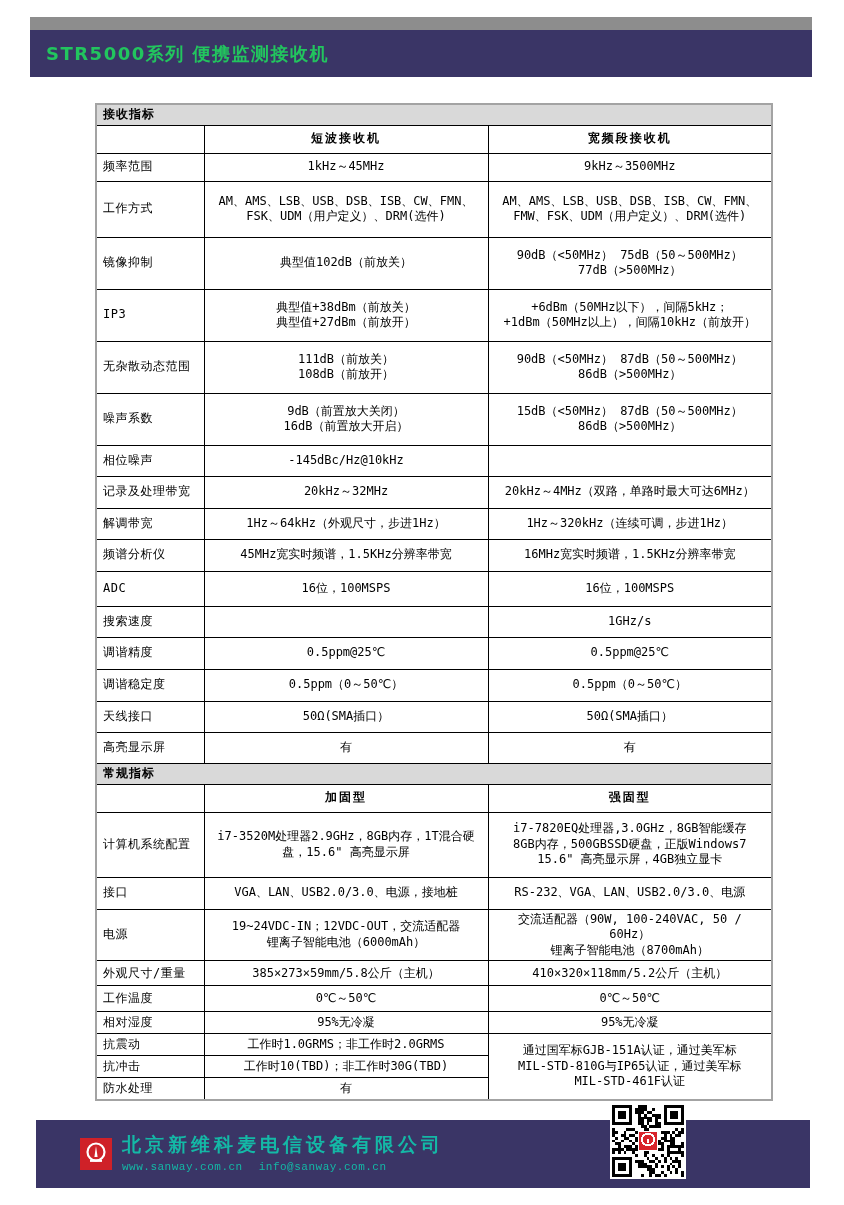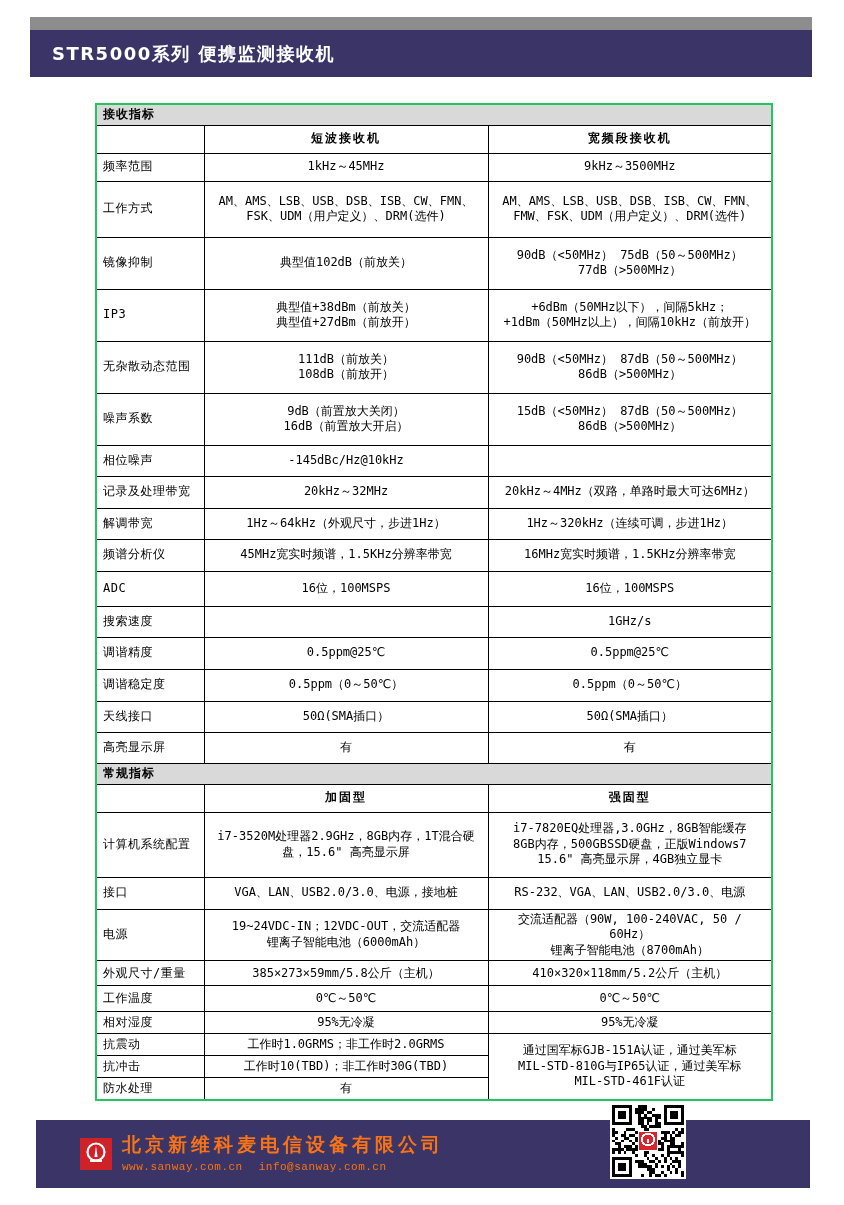--- a/index.html
+++ b/index.html
@@ -1,41 +1,41 @@
 <!DOCTYPE html>
 <html><head>
 <meta charset="utf-8">
 <style>
   html,body{margin:0;padding:0;background:#fff;}
   .page{position:relative;width:844px;height:1205px;background:#ffffff;overflow:hidden;
         font-family:"DejaVu Sans","Liberation Sans",sans-serif;color:#000;}
   .top-bar{position:absolute;left:30px;top:17px;width:782px;height:13px;background:#8d8d8d;}
   .title-band{position:absolute;left:30px;top:30px;width:782px;height:47px;background:#3a3566;
         display:flex;align-items:center;}
-  .title-band span{color:#ffffff;font-size:18px;font-weight:bold;letter-spacing:1.5px;margin-left:22px;
+  .title-band span{color:#22c55e;font-size:18px;font-weight:bold;letter-spacing:1.5px;margin-left:16px;
         font-family:"DejaVu Sans","Liberation Sans",sans-serif;}
   table.spec{position:absolute;left:95px;top:103px;width:676px;border-collapse:collapse;
-        table-layout:fixed;border:2px solid #22c55e;}
+        table-layout:fixed;border:2px solid #a3a3a3;}
   table.spec td{border:1px solid #000;padding:2px 6px;font-size:12px;line-height:1.3;
         font-family:"DejaVu Sans Mono","DejaVu Sans",monospace;vertical-align:middle;
         overflow:hidden;}
   td.sechead{background:#d9d9d9;font-weight:bold;font-size:13.5px;letter-spacing:1px;
         font-family:"DejaVu Sans","Liberation Sans",sans-serif;}
   tr.sec{height:21px;}
   tr.ch{height:28px;padding-left:8px;}
   td.colhead{text-align:center;font-weight:bold;font-size:15px;letter-spacing:2px;
         font-family:"DejaVu Sans","Liberation Sans",sans-serif;}
   td.lbl{font-size:12.5px;letter-spacing:0.5px;font-family:"DejaVu Sans","Liberation Sans",sans-serif;}
   td.val{white-space:pre-line;text-align:center;}
   .h22{height:22px}.h25{height:25px}.h26{height:26px}.h28{height:28px}.h31{height:31px}
   .h32{height:32px}.h35{height:35px}.h48{height:48px}.h52{height:52px}.h56{height:56px}.h65{height:65px}
   .footer{position:absolute;left:36px;top:1120px;width:774px;height:68px;background:#3a3566;}
   .logo{position:absolute;left:44px;top:18px;width:32px;height:32px;background:#cf2128;
         display:flex;align-items:center;justify-content:center;}
-  .co{position:absolute;left:86px;top:12px;color:#f97316;}
+  .co{position:absolute;left:86px;top:12px;color:#14b8a6;}
   .co .name{font-size:19px;font-weight:bold;letter-spacing:4px;}
   .co .contacts{margin-top:3px;font-size:11px;letter-spacing:0.5px;
         font-family:Liberation Mono, monospace;}
   .co .contacts span{margin-right:16px;}
   .qr{position:absolute;left:610px;top:1103px;width:76px;height:76px;background:#fff;
         padding:2px;box-sizing:border-box;z-index:5;}
   .qr svg{display:block;width:72px;height:72px;shape-rendering:crispEdges;}
   .qr-logo{position:absolute;left:28px;top:28px;width:20px;height:20px;background:#d8242b;
         border:1px solid #fff;box-sizing:border-box;display:flex;align-items:center;justify-content:center;}
 </style>

